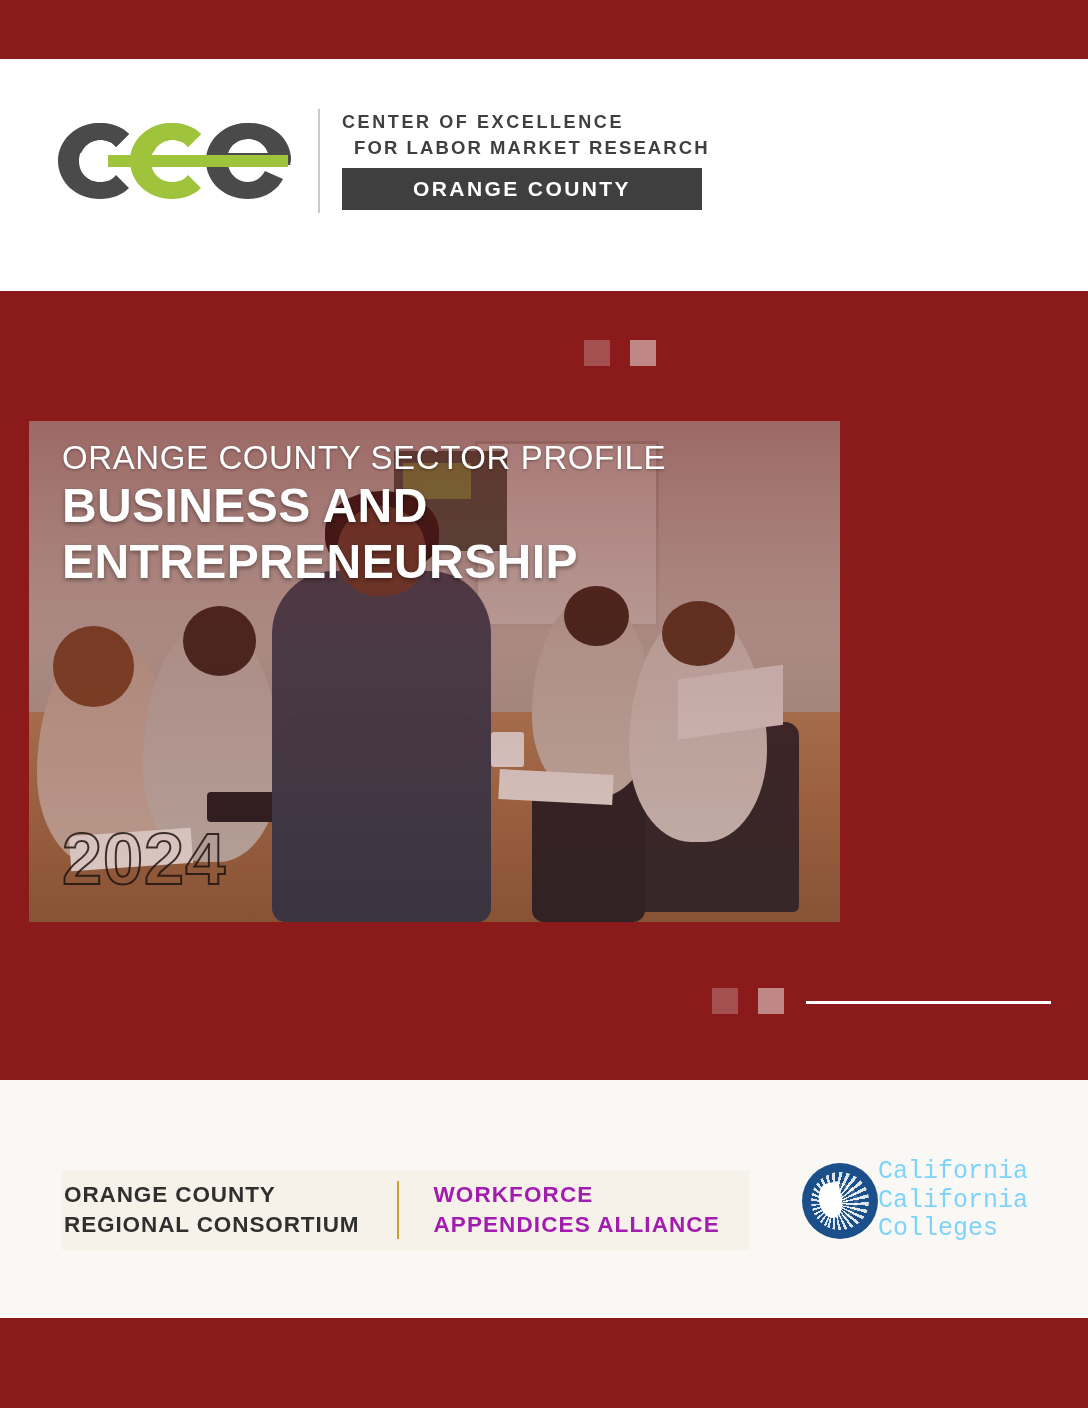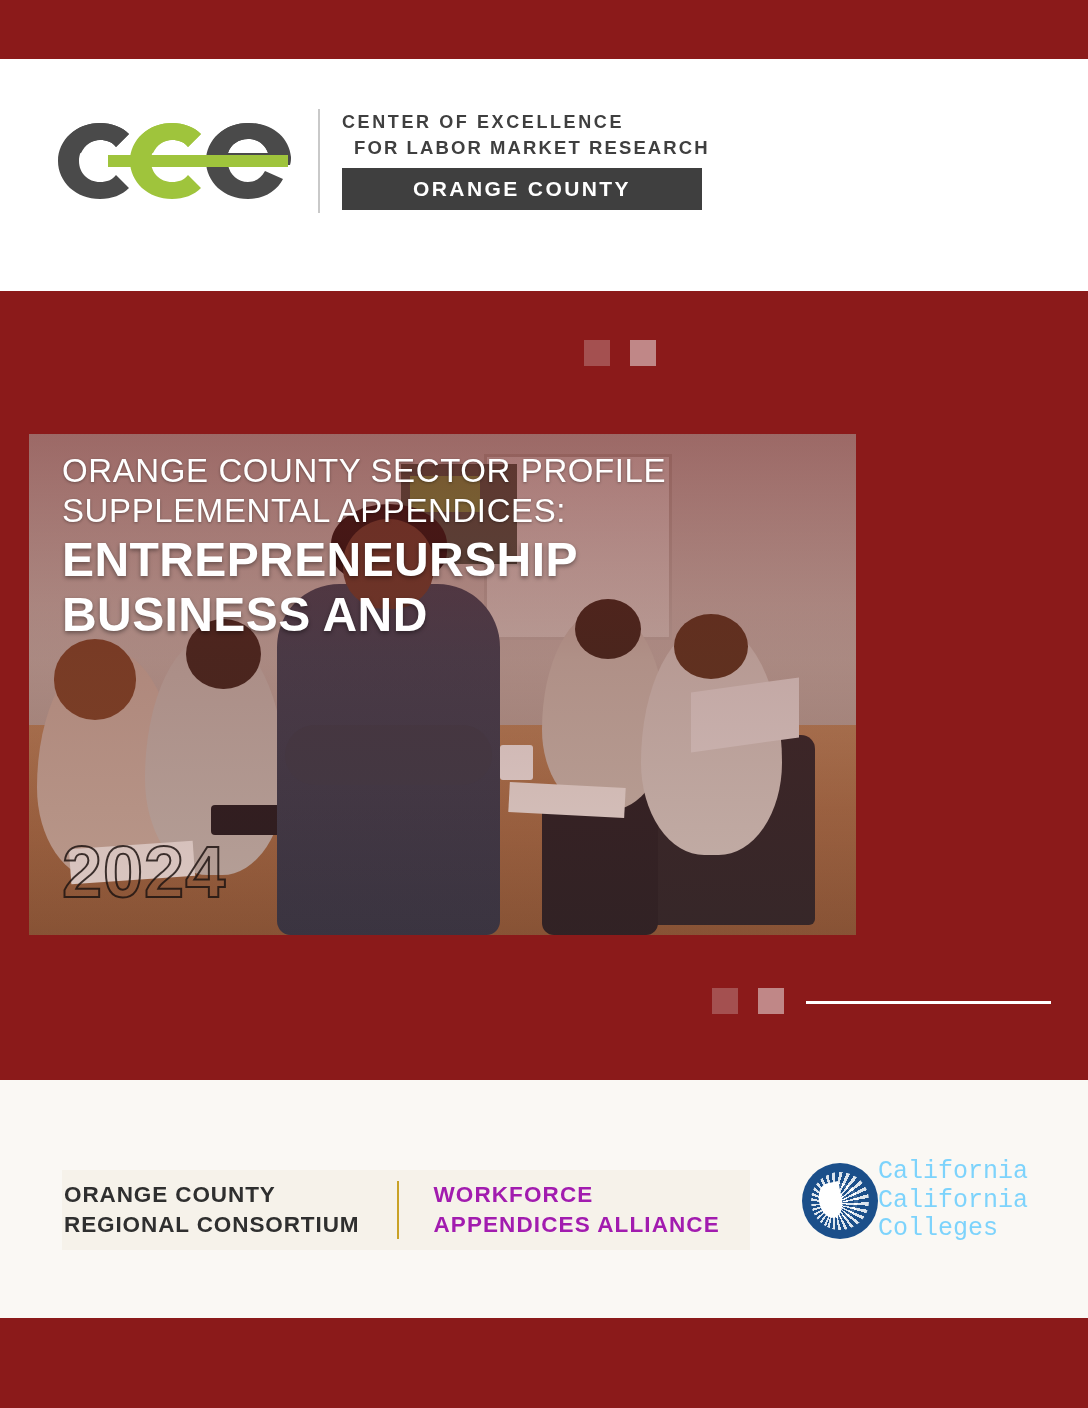--- a/index.html
+++ b/index.html
@@ -115,26 +115,25 @@
     top: 1001px;
     width: 245px;
     height: 3px;
     background: #ffffff;
   }
 
   
   .hero {
     position: absolute;
     left: 29px;
-    top: 434px;
+    top: 421px;
     width: 811px;
     height: 501px;
     overflow: hidden;
     background: #0369a1;
-    padding-left: 16px;
   }
   .hero-photo {
     position: absolute;
     inset: 0;
   }
   
   .ph-table {
     position: absolute;
     left: 0; top: 58%;
     width: 100%; height: 42%;
@@ -409,23 +408,22 @@
       <div class="ph-cup"></div>
       <div class="ph-main-body"></div>
       <div class="ph-main-arm"></div>
       <div class="ph-main-hair"></div>
       <div class="ph-main-head"></div>
     </div>
     <div class="hero-tint"></div>
 
     <div class="hero-title">
       <div class="ht-line">ORANGE COUNTY SECTOR PROFILE</div>
-      <div class="ht-line">SUPPLEMENTAL APPENDICES:</div>
+      <div class="ht-big">BUSINESS AND</div>
       <div class="ht-big">ENTREPRENEURSHIP</div>
-      <div class="ht-big">BUSINESS AND</div>
     </div>
 
     <div class="hero-year">2024</div>
   </div>
 
   <div class="sq sq-c"></div>
   <div class="sq sq-d"></div>
   <div class="rule-bottom"></div>
 
   <div class="footer-band"></div>

